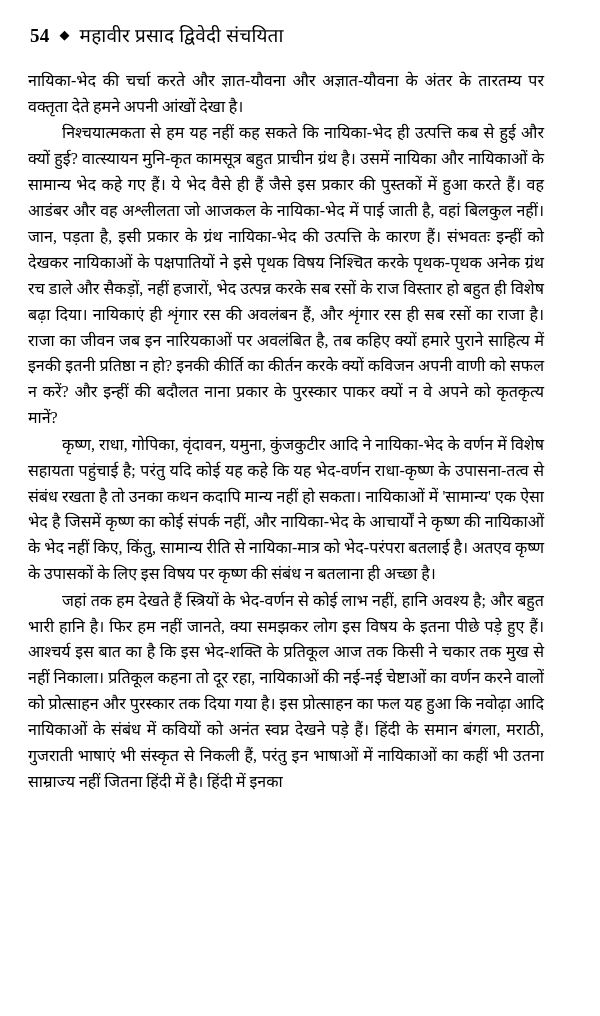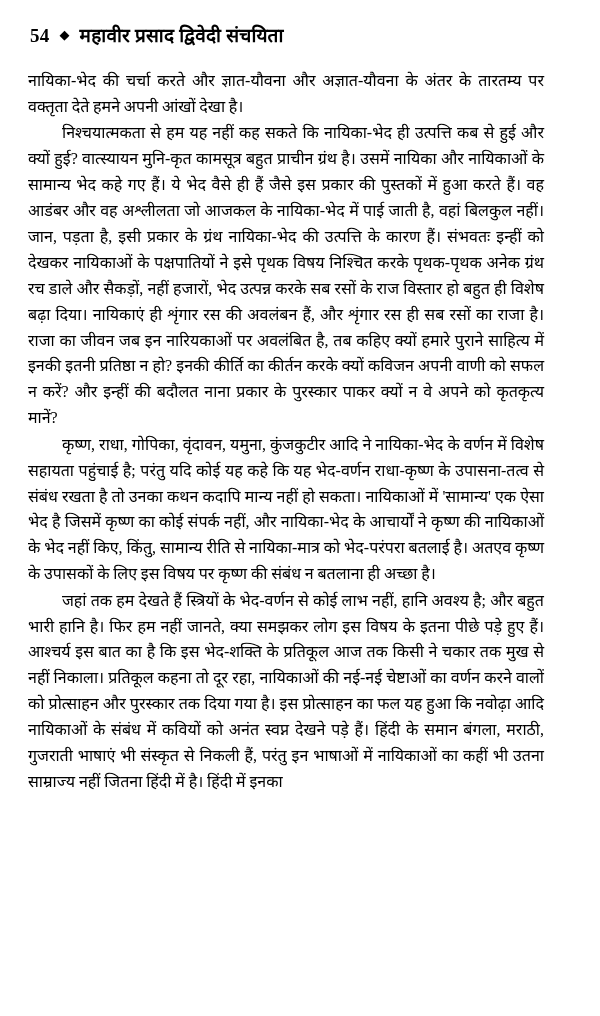--- a/index.html
+++ b/index.html
@@ -36,21 +36,21 @@
     font-weight: bold;
   }
   .running-head .bullet {
     font-size: 13px;
     line-height: 1;
     position: relative;
     top: -3px;
   }
   .running-head .book-title {
     font-size: 19px;
-    font-weight: bold;
+    font-weight: normal;
   }
   .rule-gap {
     height: 14px;
   }
   .body-text {
     font-size: 16px;
     line-height: 1.62;
     text-align: justify;
     text-justify: inter-word;
     word-spacing: -0.2px;

